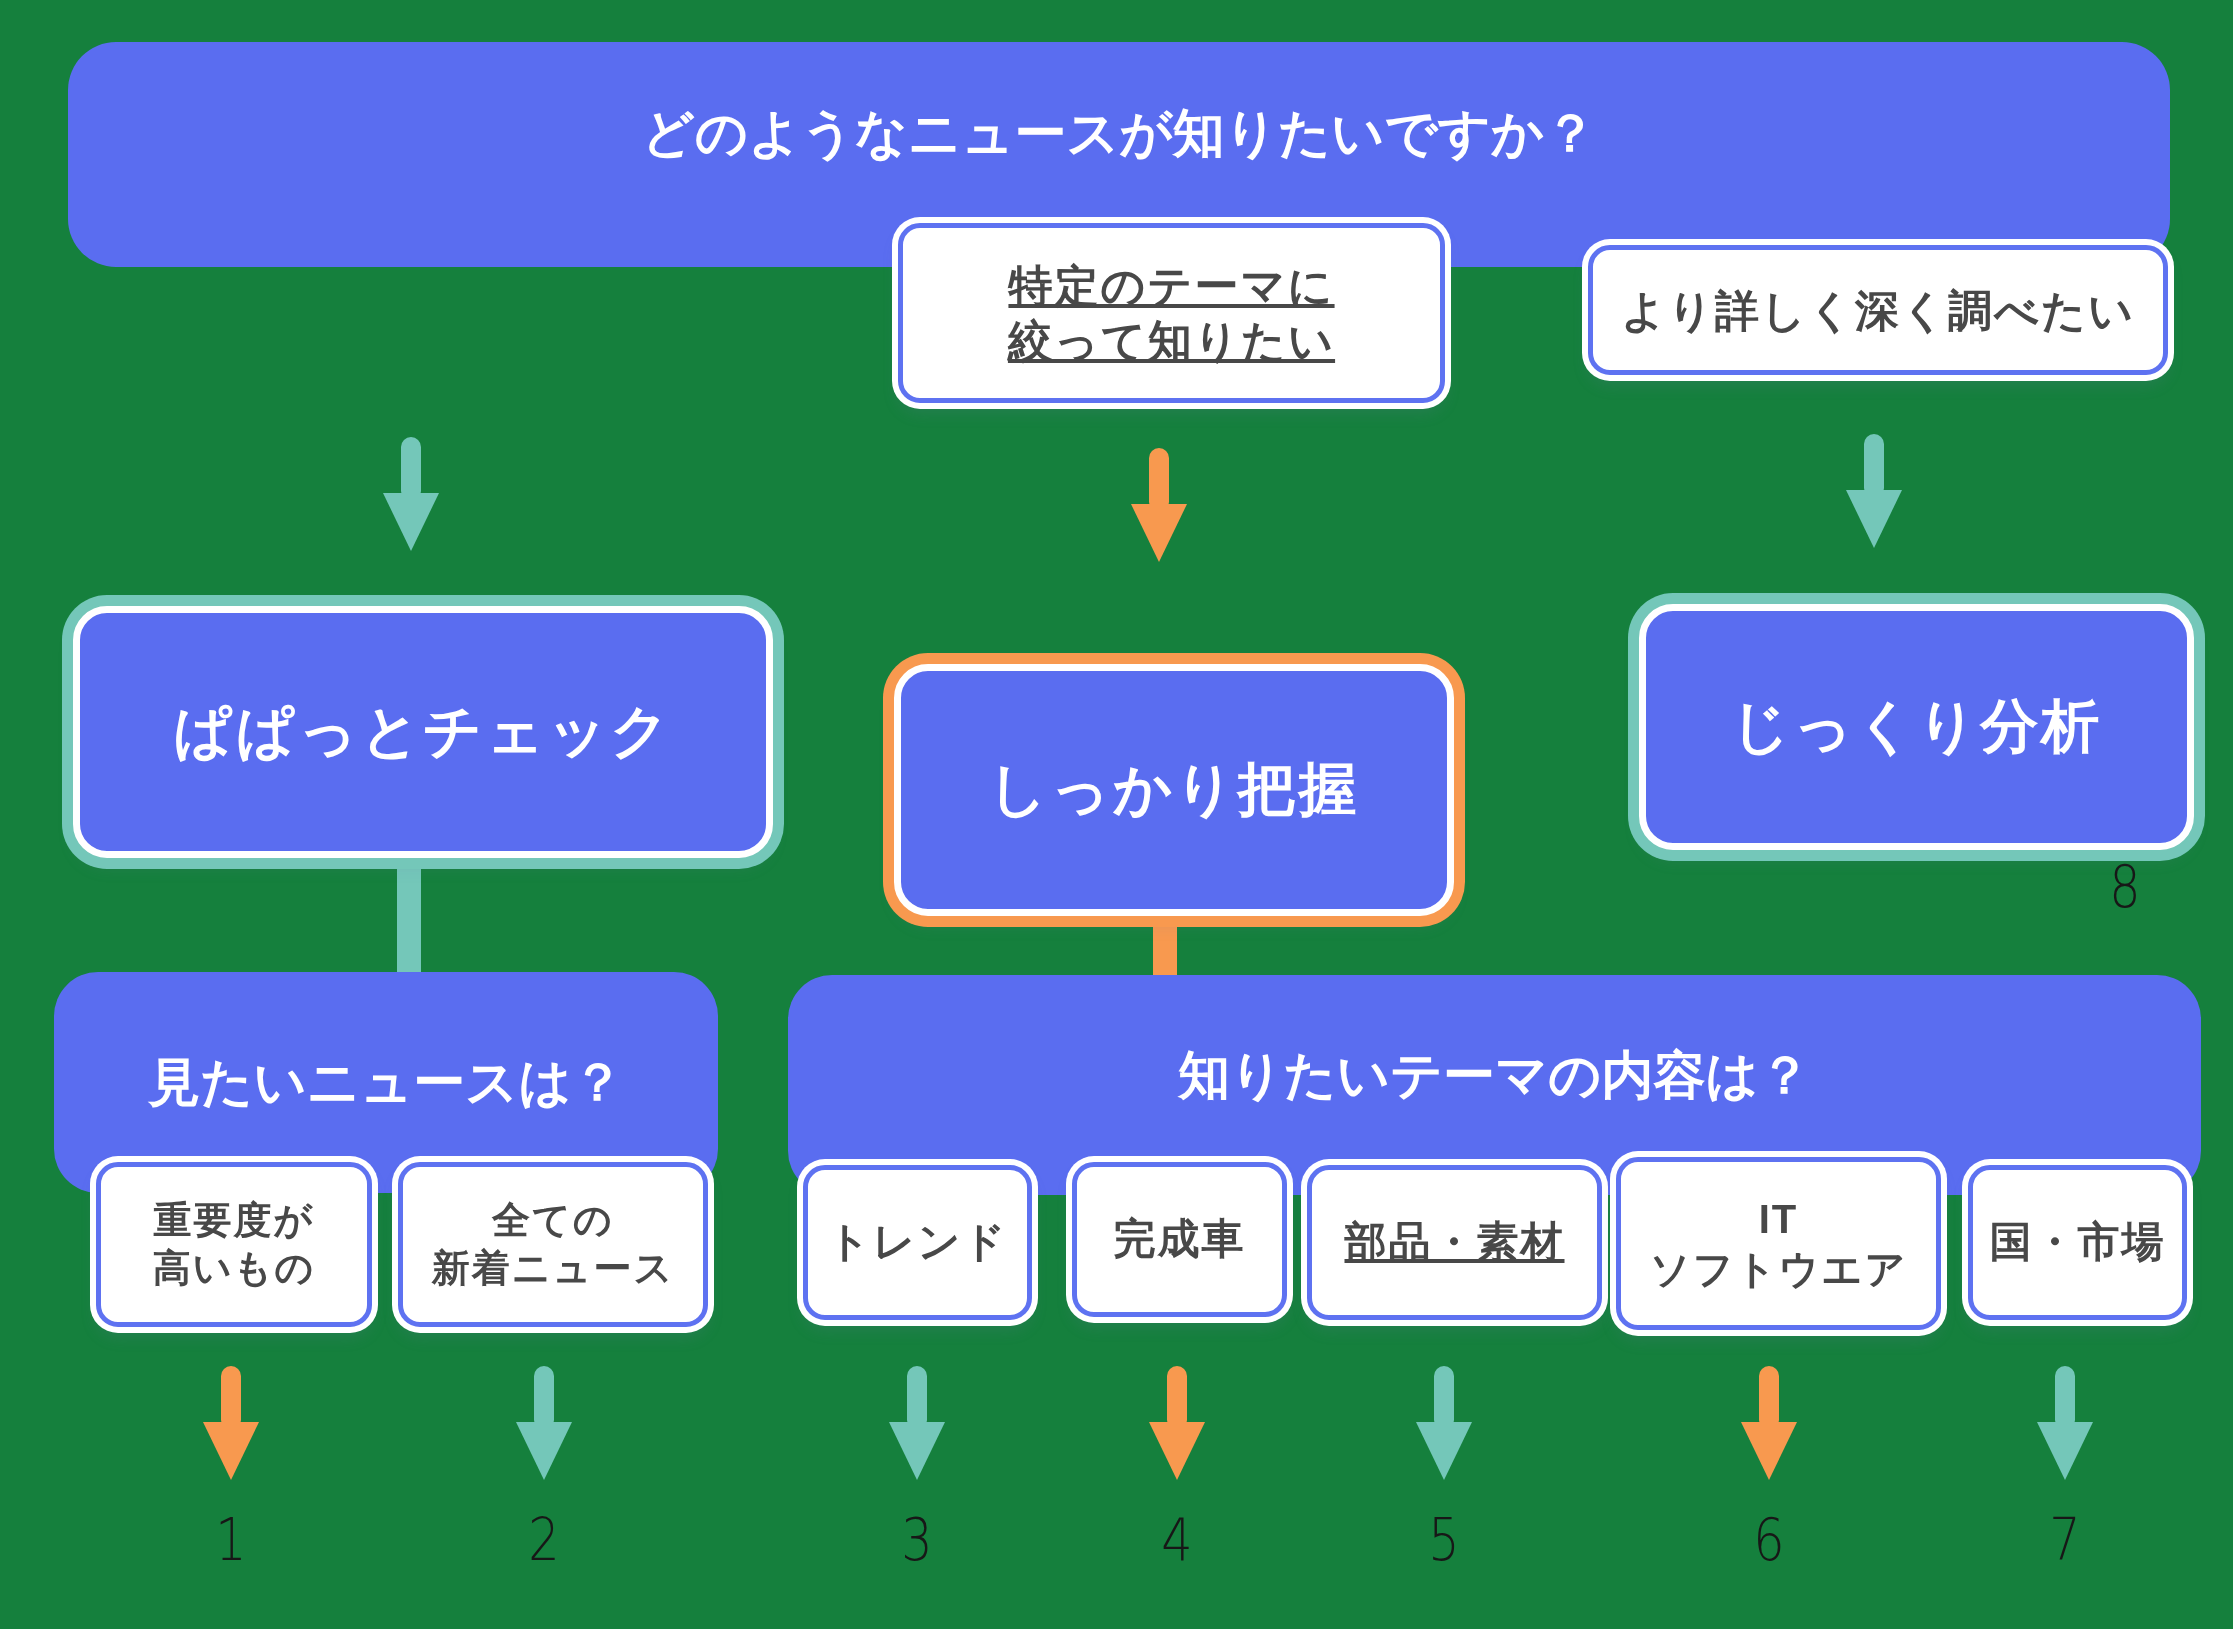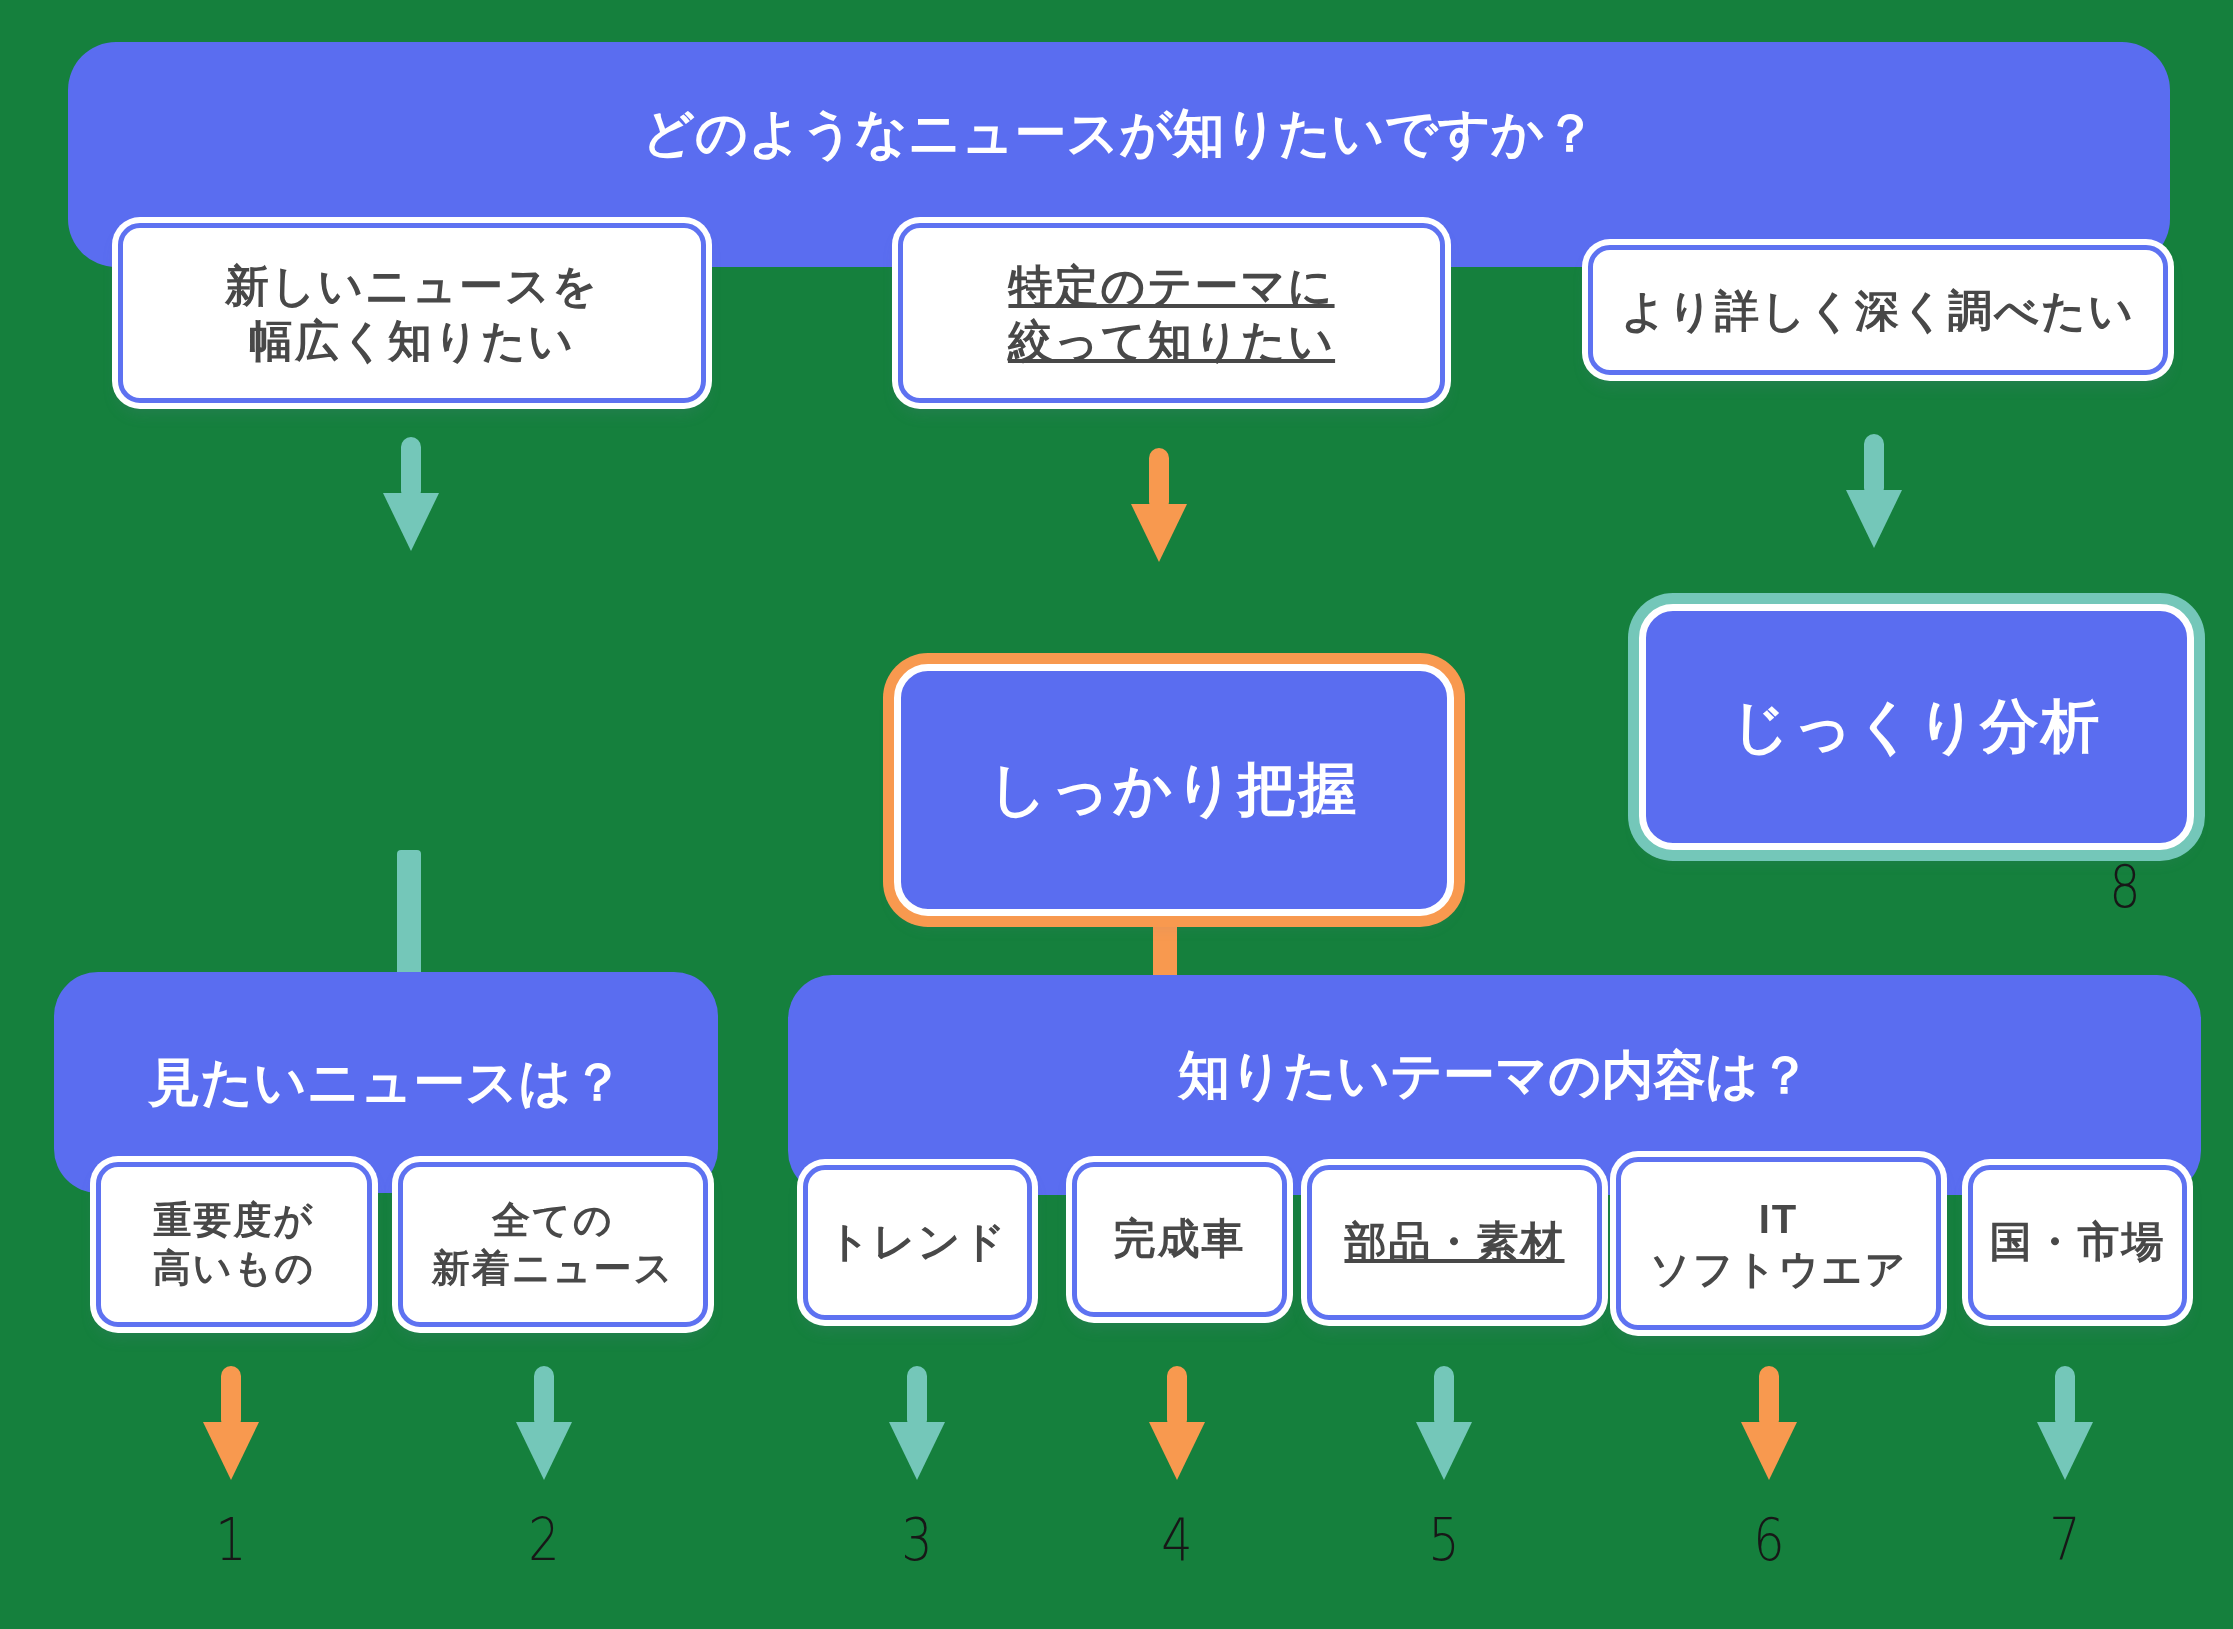--- a/index.html
+++ b/index.html
@@ -77,39 +77,38 @@
 </style>
 </head>
 <body>
 
 <div id="canvas">
 
   <div class="banner" style="left:68px;top:42px;width:2102px;height:225px;font-size:52px;padding-bottom:42px;box-sizing:border-box;">
     <span>どのようなニュースが知りたいですか？</span>
   </div>
 
-  <div class="opt" style="left:118px;top:223px;width:578px;height:170px;font-size:44px;">
-    <span class="lbl">新しいニュースを
-幅広く知りたい</span>
-  </div>
   <div class="opt" style="left:898px;top:223px;width:537px;height:170px;font-size:44px;text-decoration:underline;">
     <span class="lbl">特定のテーマに
 絞って知りたい</span>
   </div>
   <div class="opt" style="left:1588px;top:245px;width:570px;height:120px;font-size:44px;">
     <span class="lbl">より詳しく深く調べたい</span>
   </div>
 
   <div class="arrow teal" style="left:383px;top:437px;"></div>
   <div class="arrow orange" style="left:1131px;top:448px;"></div>
   <div class="arrow teal" style="left:1846px;top:434px;"></div>
 
   <div class="connector teal" style="left:397px;top:850px;width:24px;height:140px;"></div>
   <div class="connector orange" style="left:1153px;top:850px;width:24px;height:145px;"></div>
 
+  <div class="mode ring-teal" style="left:73px;top:606px;width:686px;height:238px;">
+    <span>ぱぱっとチェック</span>
+  </div>
   <div class="mode ring-orange" style="left:894px;top:636px;width:546px;height:238px;margin-top:28px;">
     <span>しっかり把握</span>
   </div>
   <div class="mode ring-teal" style="left:1639px;top:604px;width:541px;height:232px;">
     <span>じっくり分析</span>
   </div>
 
   <div class="num" style="left:2085px;top:852px;">
     <span>8</span>
   </div>

